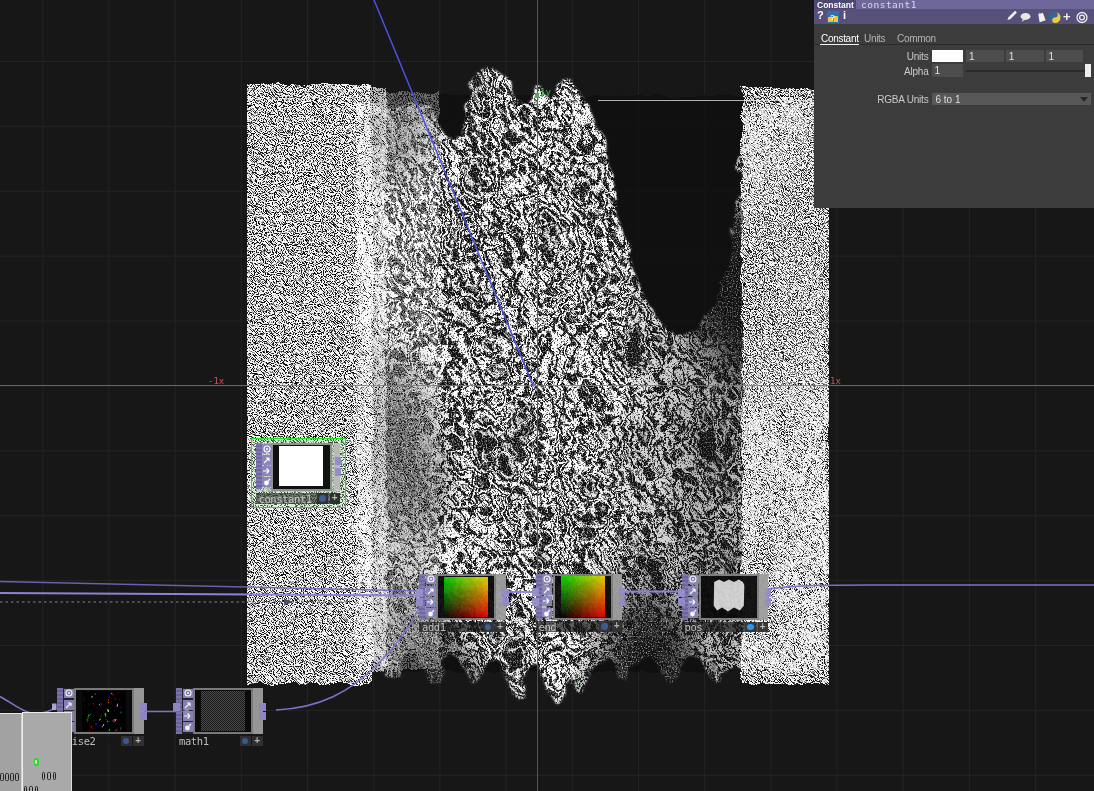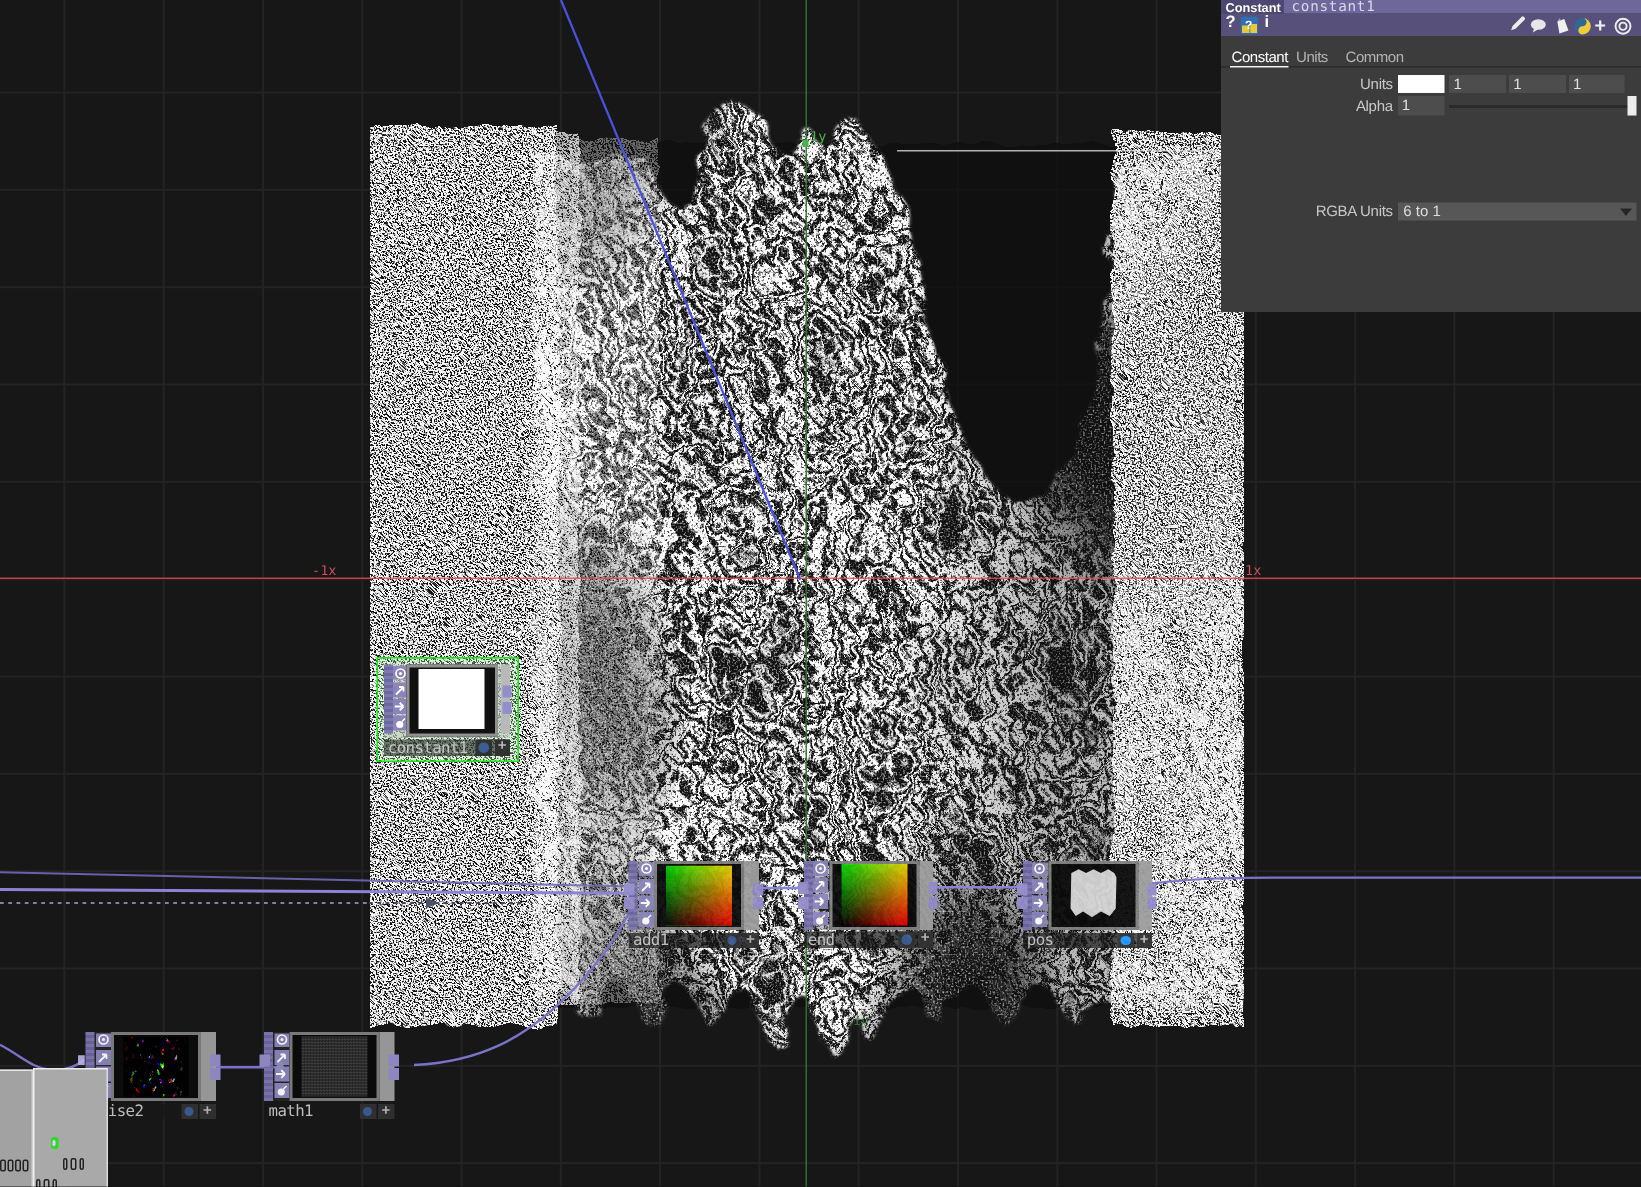--- a/index.html
+++ b/index.html
@@ -117,21 +117,21 @@
   .pd-tab.active { color:#fff; }
   #tab-constant { left:7px; }
   #tab-output { left:50px; }
   #tab-common { left:83px; }
   #pd-tabline { position:absolute; left:0; top:20.2px; width:280px; height:1px; background:#2b2b2b; }
   #pd-tabunderline { position:absolute; left:6px; top:19.4px; width:39px; height:1.8px; background:#f2f2f2; }
 
   .prow { position:absolute; left:0; width:280px; height:12.4px; }
   .prow .plabel { position:absolute; right:165.5px; top:1.5px; font-size:10px; color:#c9c9c9; white-space:nowrap; letter-spacing:-0.2px; }
   #row-premult .plabel { transform:scaleX(0.9); transform-origin:right center; }
-  #row-color { top:49.8px; } #row-alpha { top:64.2px;text-decoration:underline; } #row-premult { top:78.6px; } #row-units { top:92.8px;margin-top:42px; }
+  #row-color { top:49.8px; } #row-alpha { top:64.2px;text-decoration:underline; } #row-premult { top:78.6px; } #row-units { top:92.8px; }
   .pfield { position:absolute; top:0; height:12.4px; background:#4d4d4d; font-size:10px; color:#e2e2e2; padding:1px 0 0 3px; }
   #color-swatch { position:absolute; left:117.5px; top:0; width:31.5px; height:12.4px; background:#fff; }
   #color-f1 { left:152px; width:37.8px; } #color-f2 { left:191.8px; width:37.8px; } #color-f3 { left:231.6px; width:37.8px; }
   #alpha-f { left:117.5px; width:31.5px; }
   #alpha-track { position:absolute; left:152px; top:6px; width:125px; height:1.6px; background:#2a2a2a; }
   #alpha-handle { position:absolute; left:271px; top:0; width:6px; height:12.4px; background:#ededed; }
   #premult-grad { position:absolute; left:117.5px; top:0; width:15.5px; height:12.4px;
       background:linear-gradient(180deg,#b5b5b5,#6b6b6b); border:1px solid #2e2e2e; border-right:none;}
   #premult-on { position:absolute; left:133px; top:0; width:16.5px; height:12.4px; background:#b9b9b9;
       color:#1d1d1d; font-size:10px; font-weight:bold; text-align:center; padding-top:0.5px; border:1px solid #2e2e2e;}

